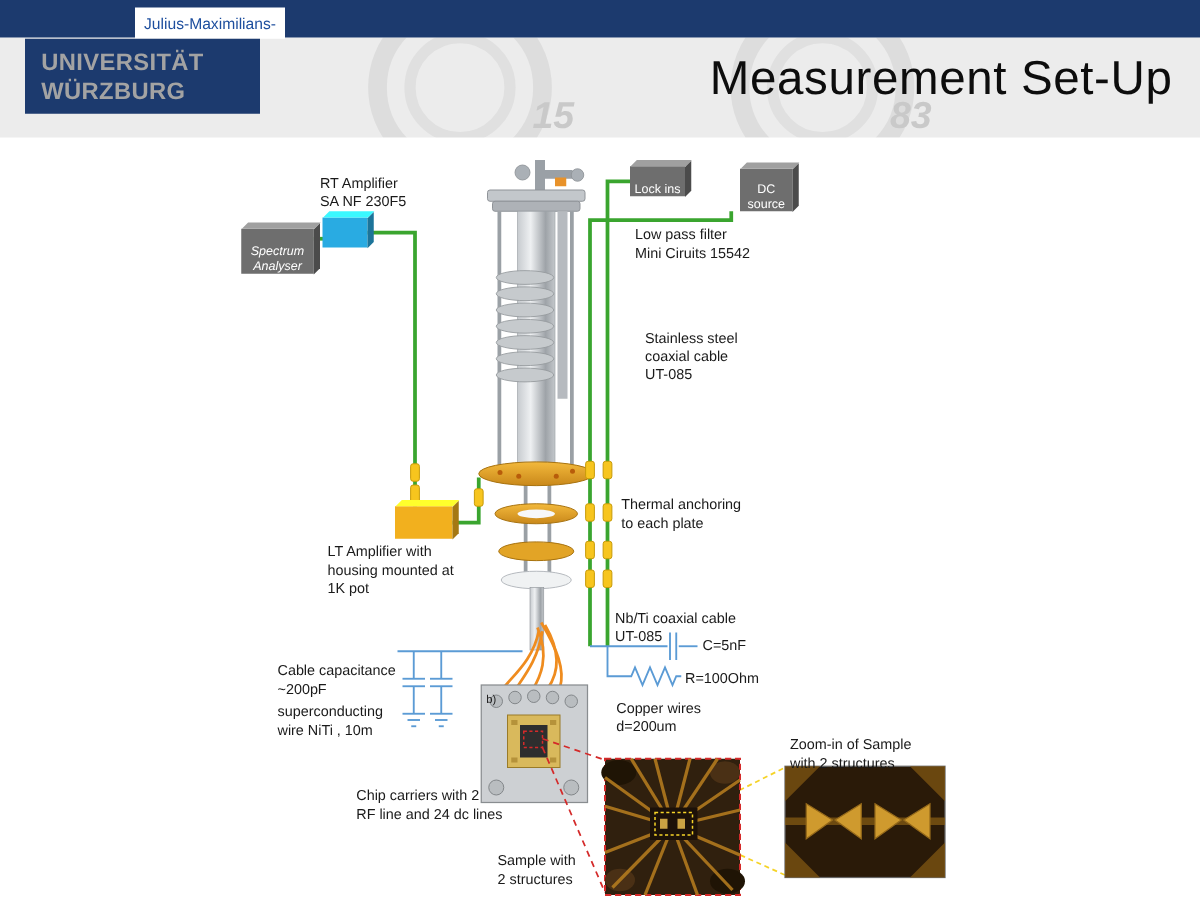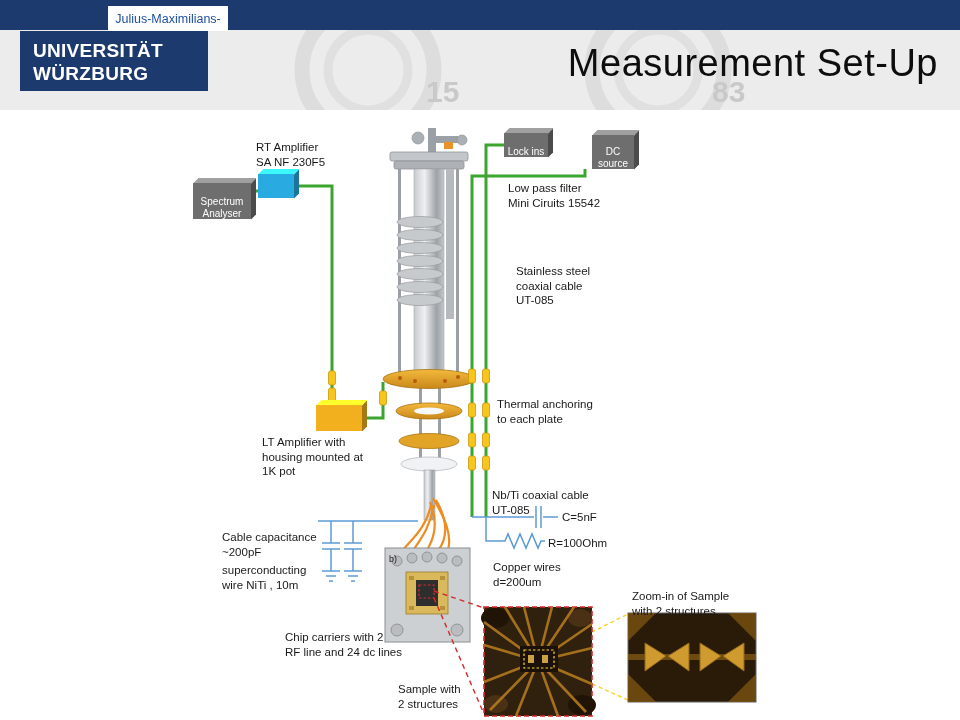--- a/index.html
+++ b/index.html
@@ -1,27 +1,27 @@
 <!DOCTYPE html>
 <html><head>
 <meta charset="utf-8">
 <style>
   html,body{margin:0;padding:0;background:#fff;}
   .slide{position:relative;width:960px;height:720px;background:#ffffff;
          font-family:"Liberation Sans",sans-serif;overflow:hidden;}
 
   
   .topbar{position:absolute;left:0;top:0;width:960px;height:30px;background:#1c3a6e;z-index:2;}
-  .banner{position:absolute;left:0;top:30px;width:960px;height:80px;background:#ececec;overflow:hidden;z-index:1;}
+  .banner{position:absolute;left:0;top:30px;width:960px;height:80px;background:#ececec;overflow:hidden;z-index:1;font-style:italic;}
   .banner svg{position:absolute;left:0;top:0;}
   .slide-title{position:absolute;top:42px;right:22px;font-size:38px;color:#0d0d0d;z-index:4;letter-spacing:.5px;}
   .logo-white{position:absolute;left:88px;top:6px;width:120px;height:25px;background:#ffffff;z-index:5;
               display:flex;align-items:center;justify-content:center;color:#1d4e9e;font-size:12.5px;margin-left:20px;}
   .logo-blue{position:absolute;left:20px;top:31px;width:188px;height:60px;background:#1c3a6e;z-index:5;
-             color:#ffffff;font-weight:bold;font-size:19px;line-height:1.22;box-sizing:border-box;
+             color:#a3a3a3;font-weight:bold;font-size:19px;line-height:1.22;box-sizing:border-box;
              padding:8px 0 0 13px;letter-spacing:.3px;}
 
   
   .scene{position:absolute;left:0;top:0;z-index:6;}
   svg text{font-family:"Liberation Sans",sans-serif;}
 
   .lbl{position:absolute;font-size:11.5px;line-height:1.28;color:#1a1a1a;white-space:pre-line;z-index:8;}
   .lbl.center{text-align:left;}
 
   .box3d{position:absolute;background:var(--c);color:#fff;font-size:10px;line-height:1.15;
@@ -224,21 +224,21 @@
       <polygon points="756,613 728,613 756,641" fill="#7a5212" opacity="0.8"></polygon>
       <polygon points="628,702 656,702 628,674" fill="#7a5212" opacity="0.8"></polygon>
       <polygon points="756,702 728,702 756,674" fill="#7a5212" opacity="0.8"></polygon>
       <polygon points="645,643 666,656 645,671" fill="#cf9a2e" stroke="#95691a" stroke-width="1"></polygon>
       <polygon points="689,643 668,656 689,671" fill="#cf9a2e" stroke="#95691a" stroke-width="1"></polygon>
       <polygon points="700,643 721,656 700,671" fill="#cf9a2e" stroke="#95691a" stroke-width="1"></polygon>
       <polygon points="744,643 723,656 744,671" fill="#cf9a2e" stroke="#95691a" stroke-width="1"></polygon>
     </g>
   </svg>
 
-  <div class="box3d" style="left:193px;top:183px;width:58px;height:36px;--c:#6e6e6e;">
+  <div class="box3d" style="left:193px;top:183px;width:58px;height:36px;font-style:italic;--c:#6e6e6e;">
     <span class="boxlabel">Spectrum
 Analyser</span>
   </div>
   <div class="box3d" style="left:258px;top:174px;width:36px;height:24px;--c:#29abe2;"></div>
   <div class="box3d" style="left:504px;top:133px;width:44px;height:24px;--c:#6e6e6e;">
     <span class="boxlabel">Lock ins</span>
   </div>
   <div class="box3d" style="left:564px;top:135px;width:42px;height:34px;margin-left:28px;--c:#6e6e6e;">
     <span class="boxlabel">DC
 source</span>

